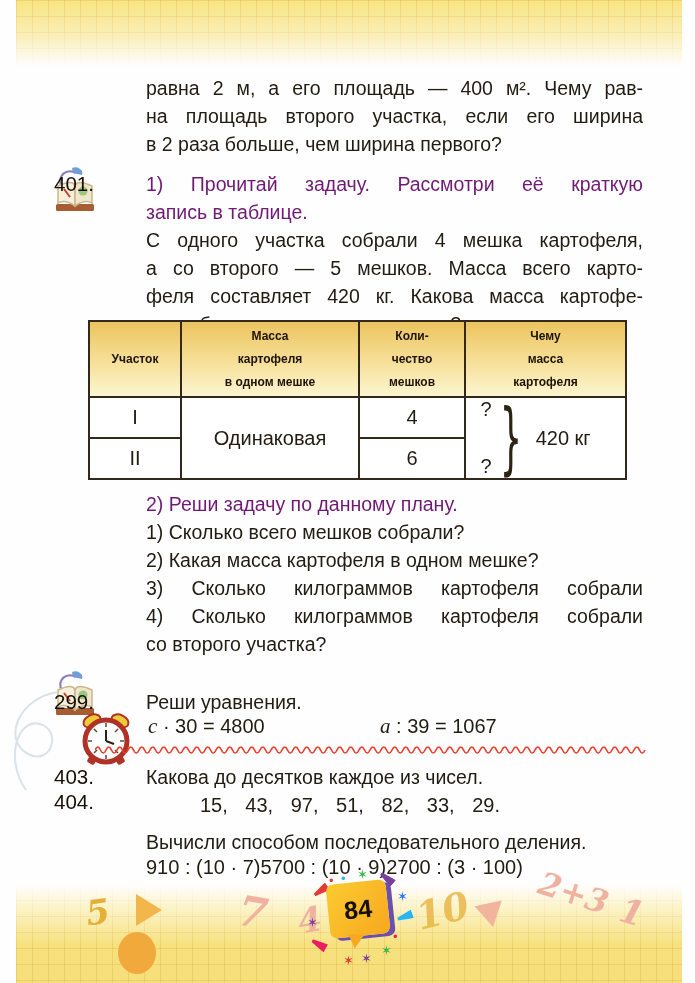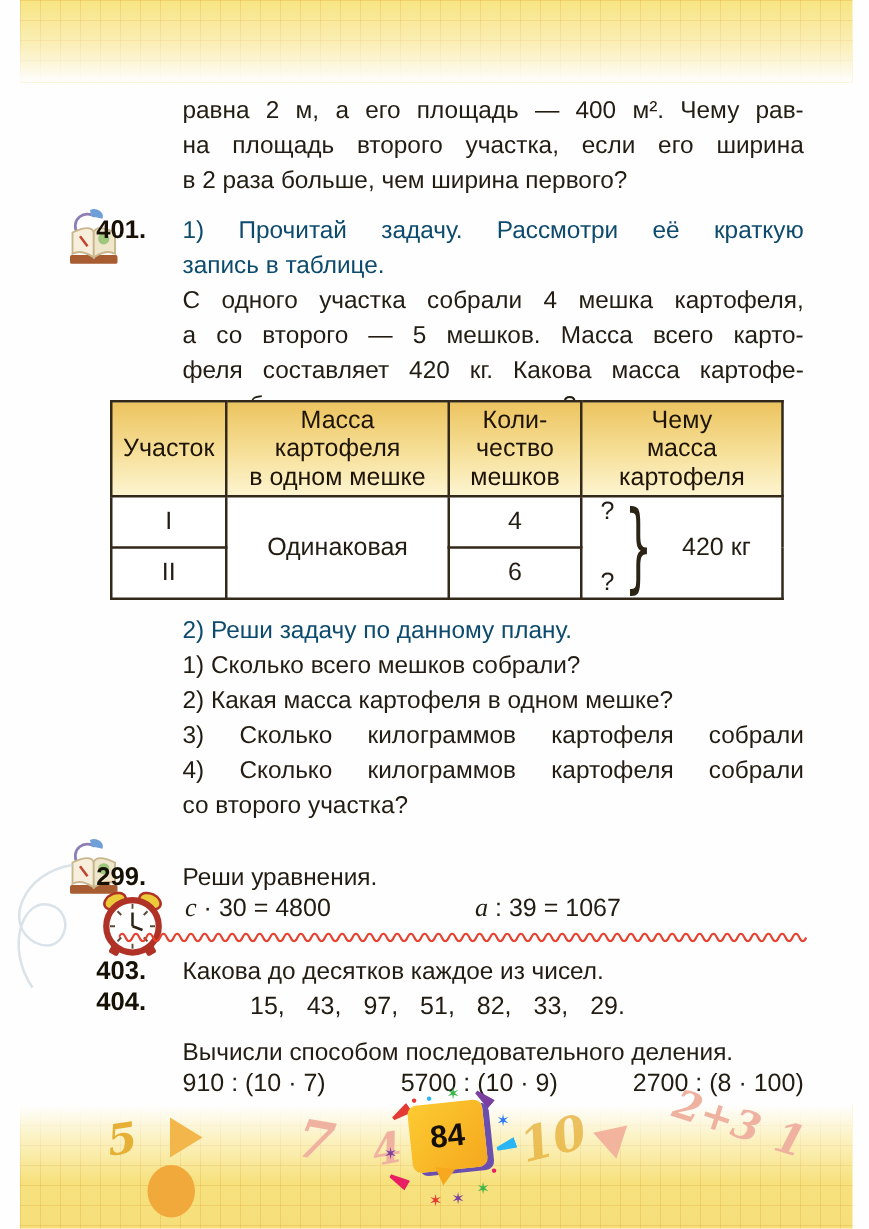--- a/index.html
+++ b/index.html
@@ -25,51 +25,51 @@
     background: linear-gradient(to bottom, rgba(255,255,255,0) 0%, rgba(255,255,255,.45) 55%, #fefefe 100%);
   }
   .band-bottom { top: 884px; height: 99px; border-bottom: 3px solid #f1c66c; }
   .band-bottom::after {
     content:""; position:absolute; inset:0;
     background: linear-gradient(to bottom, #fefefe 0%, rgba(255,255,255,.55) 25%, rgba(255,255,255,0) 62%);
   }
   
   .tline { position:relative; width:497px; font-size:19.5px; line-height:28px; }
   .just  { text-align: justify; text-align-last: justify; }
-  .blue  { color:#0c4a6e; }
+  .blue  { color:#701a75; }
   .pnum  {
-    position:absolute; width:86px; text-align:center;
-    font-weight:bold; font-size:20.5px; line-height:28px; color:#171105;
+    position:absolute; width:86px; text-align:left;
+    font-weight:normal; font-size:20.5px; line-height:28px; color:#171105;
   }
   .block { position:absolute; left:146px; }
   .mathvar { font-family:"Liberation Serif", serif; font-style:italic; font-size:21px; }
   
   table.kt {
     position:absolute; left:88px; top:320px;
     border-collapse: collapse; table-layout: fixed;
   }
   table.kt th, table.kt td {
     border:2.5px solid #32291a; padding:0; text-align:center; vertical-align:middle;
   }
   table.kt th {
     background: linear-gradient(to bottom, #ecc45f 0%, #f6e09a 55%, #fdf5d0 100%);
-    font-size:20px; line-height:23px; color:#1d1406; font-weight:normal;
+    font-size:12px; line-height:23px; color:#1d1406; font-weight:bold;
   }
   table.kt th .hl { display:block; }
   table.kt td { background:#fff; font-size:20px; }
   tr.hdr  { height:76px; }
   tr.data { height:41px; }
   .brace-wrap { display:flex; align-items:center; justify-content:flex-start; padding-left:12px; }
   .qcol { display:flex; flex-direction:column; justify-content:space-between; height:80px; font-size:20px; width:16px; }
   .brace {
     font-family:"DejaVu Sans", sans-serif; font-weight:400;
     font-size:78px; line-height:80px; transform:scaleX(.45);
     margin:0 -10px 0 -8px; color:#2b2314;
   }
-  .brace-total { font-size:20px; margin-left:20px; }
+  .brace-total { font-size:20px; margin-left:10px; }
   
   .icon-abs { position:absolute; }
   
   .decor-num {
     position:absolute; font-family:"DejaVu Serif", serif; font-style:italic; font-weight:bold;
   }
   .gold { color:#e6af35; }
   .pink { color:#f0b2a0; }
   .tri-right {
     position:absolute; width:0; height:0;
@@ -248,24 +248,24 @@
   <svg class="scribble" width="80" height="140" viewBox="0 0 80 140">
     <path d="M58 14 C18 20 2 62 28 76 C52 88 62 52 40 46 C18 40 4 80 26 112" stroke="#ccd9e2" stroke-width="2" fill="none" opacity=".75"></path>
   </svg>
 
   <div class="pnum" style="left:54px; top:763px">403.</div>
   <div class="block tline" style="top:763px">Какова до десятков каждое из чисел.</div>
   <div class="block tline" style="top:791px; left:200px; word-spacing:12px; font-size:20px">15, 43, 97, 51, 82, 33, 29.</div>
 
   <div class="pnum" style="left:54px; top:788px">404.</div>
   <div class="block tline" style="top:828px">Вычисли способом последовательного деления.</div>
-  <div class="block" style="top:856px; width:497px; display:flex; justify-content:space-between; font-size:20px">
+  <div class="block" style="top:856px; width:497px; display:flex; justify-content:flex-start; font-size:20px">
     <span>910 : (10 · 7)</span>
     <span>5700 : (10 · 9)</span>
-    <span>2700 : (8 · 100)</span>
+    <span>2700 : (3 · 100)</span>
   </div>
 
   <span class="decor-num gold" style="left:86px; top:892px; font-size:34px; transform:rotate(-8deg)">5</span>
   <div class="tri-right" style="left:136px; top:894px"></div>
   <div class="dot-circle" style="left:118px; top:932px"></div>
   <span class="decor-num pink" style="left:238px; top:888px; font-size:42px; transform:rotate(10deg)">7</span>
   <span class="decor-num pink" style="left:298px; top:900px; font-size:34px; transform:rotate(-10deg)">4</span>
   <span class="decor-num gold" style="left:416px; top:888px; font-size:38px; transform:rotate(-14deg); opacity:.75">10</span>
   <div class="tri-left" style="left:474px; top:896px; transform:rotate(18deg)"></div>
   <span class="decor-num pink" style="left:538px; top:874px; font-size:32px; transform:rotate(18deg)">2+3</span>

